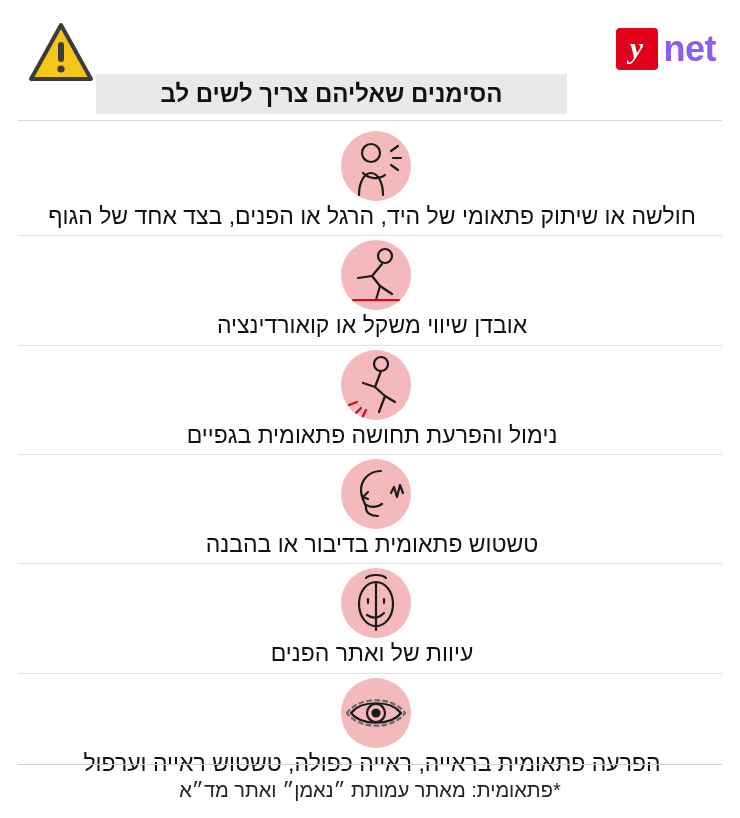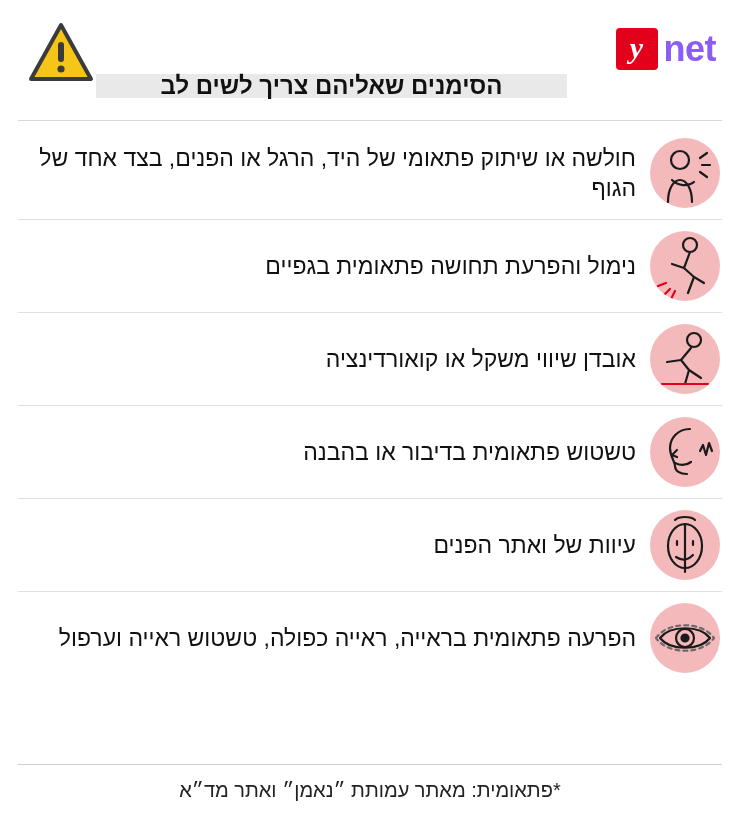--- a/index.html
+++ b/index.html
@@ -81,21 +81,21 @@
     font-weight: bold;
     letter-spacing: -0.3px;
     line-height: 1;
   }
 
   .subtitle-bar {
     position: absolute;
     top: 74px;
     right: 155px;
     left: 78px;
-    height: 24px;
+    height: 40px;
     background: #e9e9e9;
     display: flex;
     align-items: center;
     justify-content: center;
   }
   .subtitle-bar .subtitle-text {
     color: #111111;
     font-size: 24px;
     font-weight: bold;
   }
@@ -107,21 +107,21 @@
     width: 66px;
     height: 62px;
   }
 
   
   .list {
     margin-top: 6px;
   }
   .row {
     display: flex;
-    flex-direction: row;
+    flex-direction: column;
     align-items: center;
     min-height: 84px;
     padding: 4px 0;
     border-bottom: 1px solid #e0e0e0;
   }
   .row:last-child { border-bottom: none; }
 
   .row-icon {
     flex: 0 0 70px;
     width: 70px;
@@ -208,50 +208,50 @@
           </g>
         </svg>
       </div>
       <div class="row-text">חולשה או שיתוק פתאומי של היד, הרגל או הפנים, בצד אחד של הגוף</div>
     </div>
 
     <div class="row">
       <div class="row-icon">
         <svg viewBox="0 0 70 70" width="70" height="70" aria-hidden="true">
           <g fill="none" stroke="#1b1b1b" stroke-width="2.2" stroke-linecap="round" stroke-linejoin="round">
+            <circle cx="44" cy="16" r="7"></circle>
+            <path d="M41 24 l-10 12 l8 10 l-4 14"></path>
+            <path d="M31 36 l-14 2"></path>
+            <path d="M39 46 l12 8"></path>
+            <path d="M12 60 l46 0" stroke="#e2001a"></path>
+          </g>
+        </svg>
+      </div>
+      <div class="row-text">אובדן שיווי משקל או קואורדינציה</div>
+    </div>
+
+    <div class="row">
+      <div class="row-icon">
+        <svg viewBox="0 0 70 70" width="70" height="70" aria-hidden="true">
+          <g fill="none" stroke="#1b1b1b" stroke-width="2.2" stroke-linecap="round" stroke-linejoin="round">
             <circle cx="40" cy="14" r="7"></circle>
             <path d="M40 21 l-6 16 l10 9 l-6 16"></path>
             <path d="M34 37 l-12 -4"></path>
             <path d="M44 46 l10 6"></path>
             <path d="M20 58 l-6 6 M25 60 l-4 8 M16 52 l-8 3" stroke="#e2001a"></path>
           </g>
         </svg>
       </div>
       <div class="row-text">נימול והפרעת תחושה פתאומית בגפיים</div>
     </div>
 
     <div class="row">
       <div class="row-icon">
         <svg viewBox="0 0 70 70" width="70" height="70" aria-hidden="true">
           <g fill="none" stroke="#1b1b1b" stroke-width="2.2" stroke-linecap="round" stroke-linejoin="round">
-            <circle cx="44" cy="16" r="7"></circle>
-            <path d="M41 24 l-10 12 l8 10 l-4 14"></path>
-            <path d="M31 36 l-14 2"></path>
-            <path d="M39 46 l12 8"></path>
-            <path d="M12 60 l46 0" stroke="#e2001a"></path>
-          </g>
-        </svg>
-      </div>
-      <div class="row-text">אובדן שיווי משקל או קואורדינציה</div>
-    </div>
-
-    <div class="row">
-      <div class="row-icon">
-        <svg viewBox="0 0 70 70" width="70" height="70" aria-hidden="true">
-          <g fill="none" stroke="#1b1b1b" stroke-width="2.2" stroke-linecap="round" stroke-linejoin="round">
             <path d="M40 12 c-12 0-20 9-20 19 c0 9 5 13 5 18 c0 5 5 8 12 8"></path>
             <path d="M27 33 l-5 5 l5 2"></path>
             <path d="M25 46 c6 3 12 2 16-1"></path>
             <path d="M50 34 l3-6 l3 10 l3-12 l3 8" stroke="#1b1b1b"></path>
           </g>
         </svg>
       </div>
       <div class="row-text">טשטוש פתאומית בדיבור או בהבנה</div>
     </div>
 

